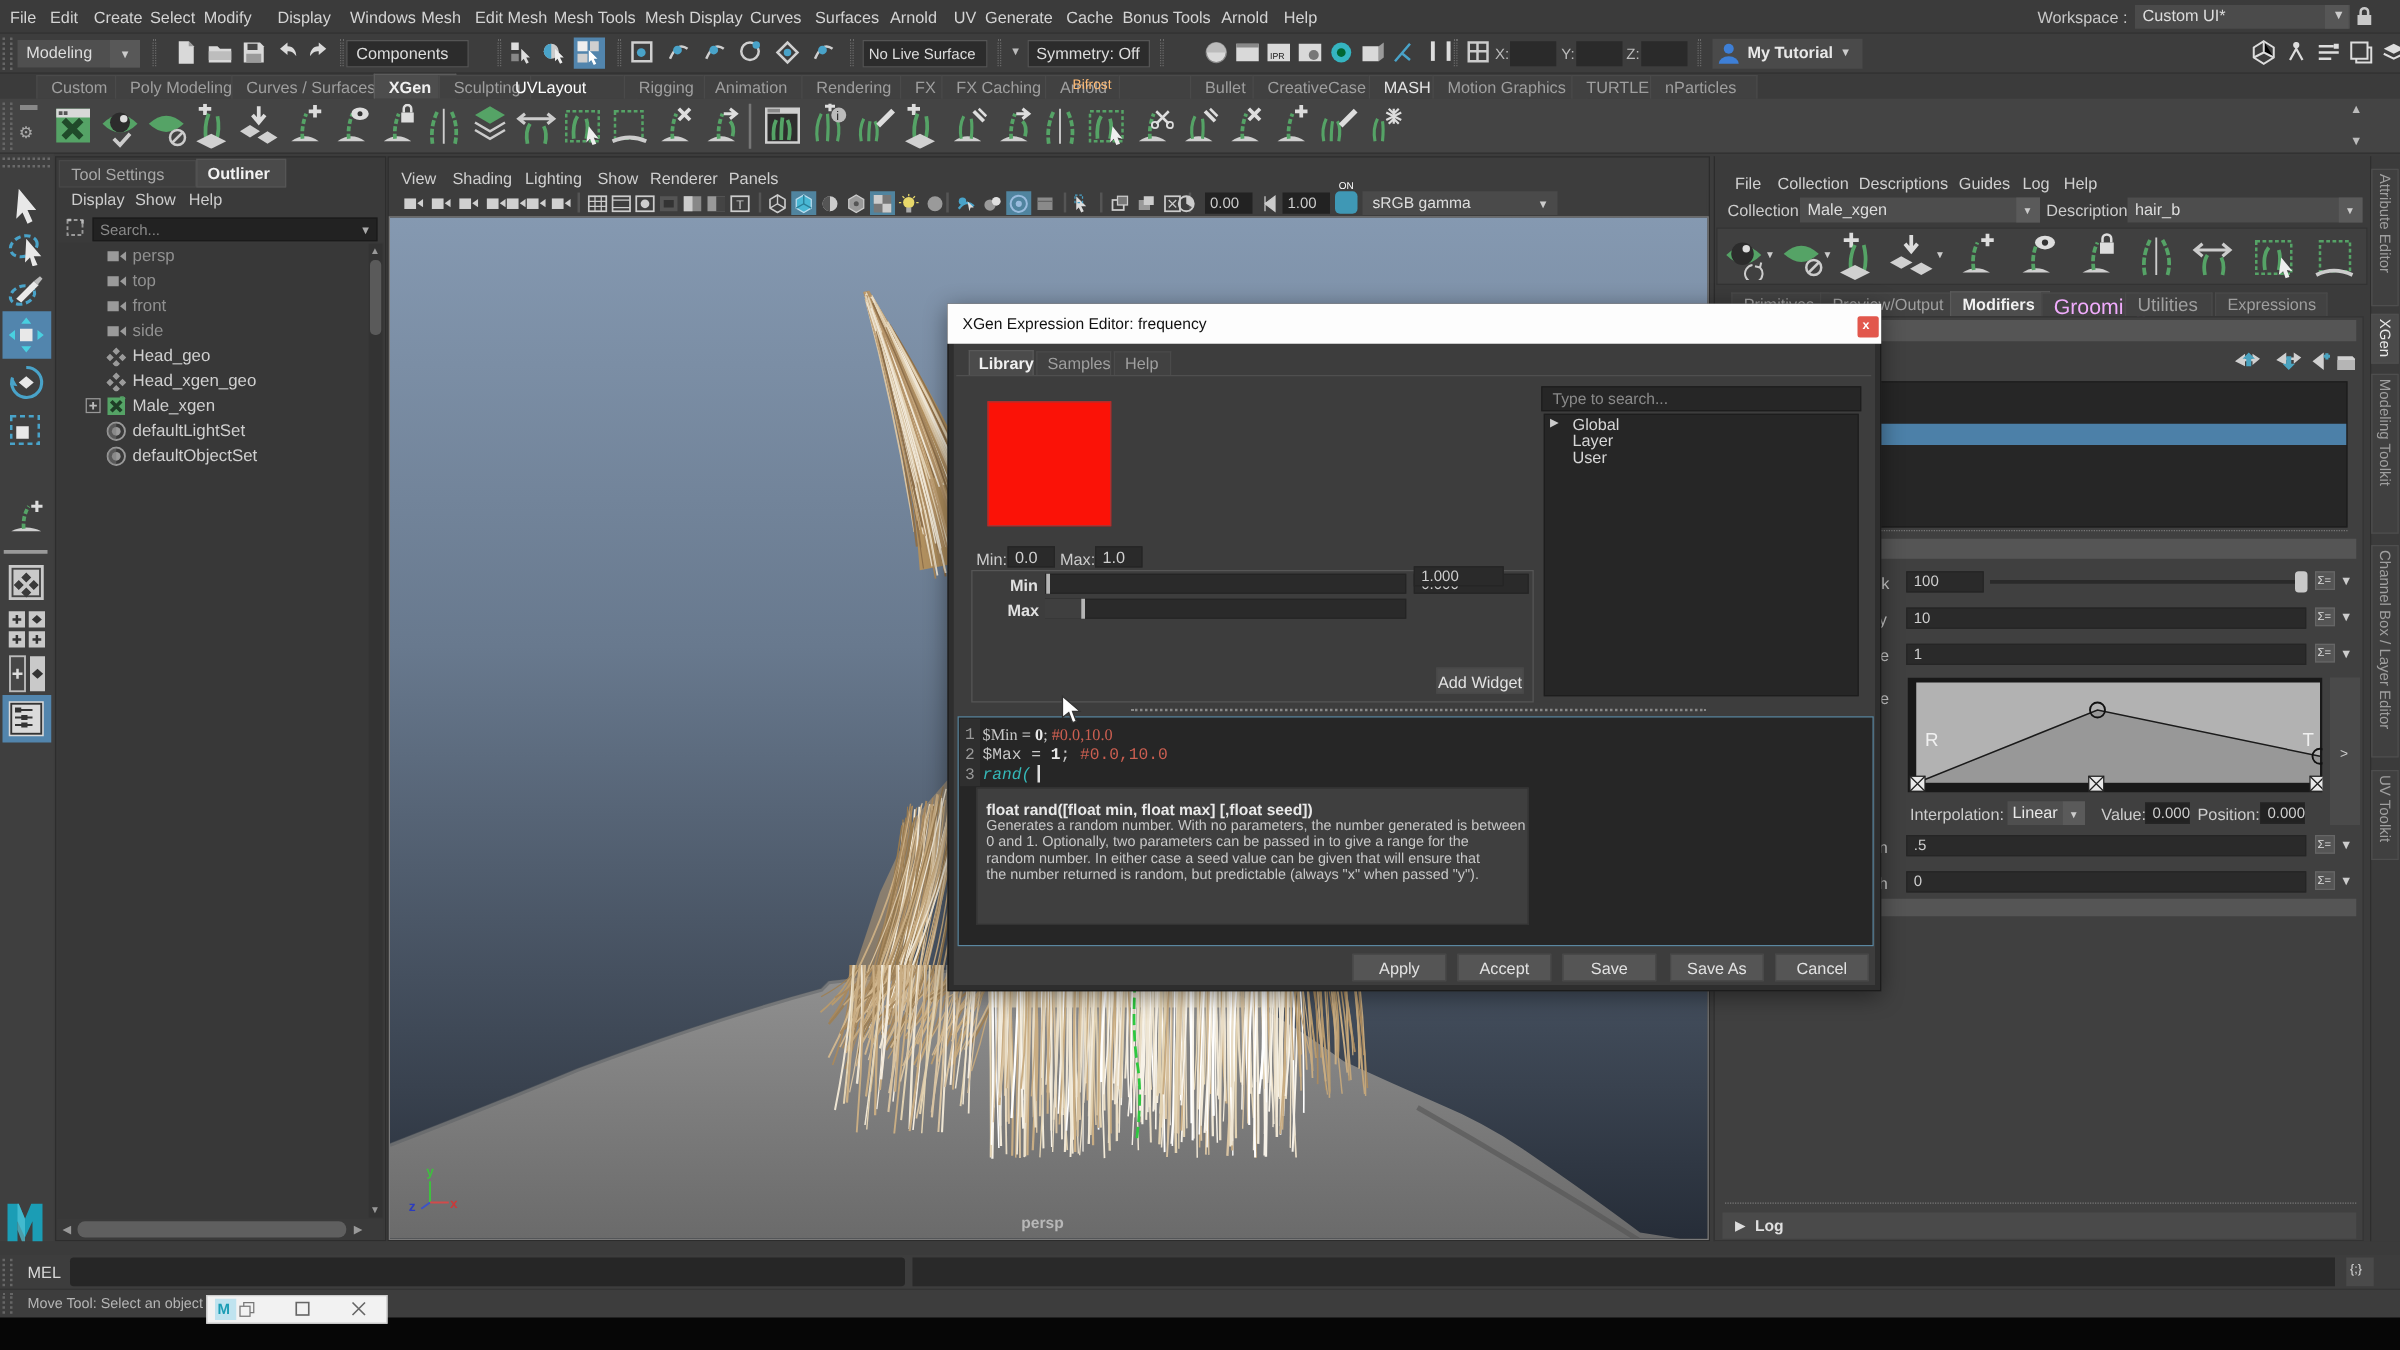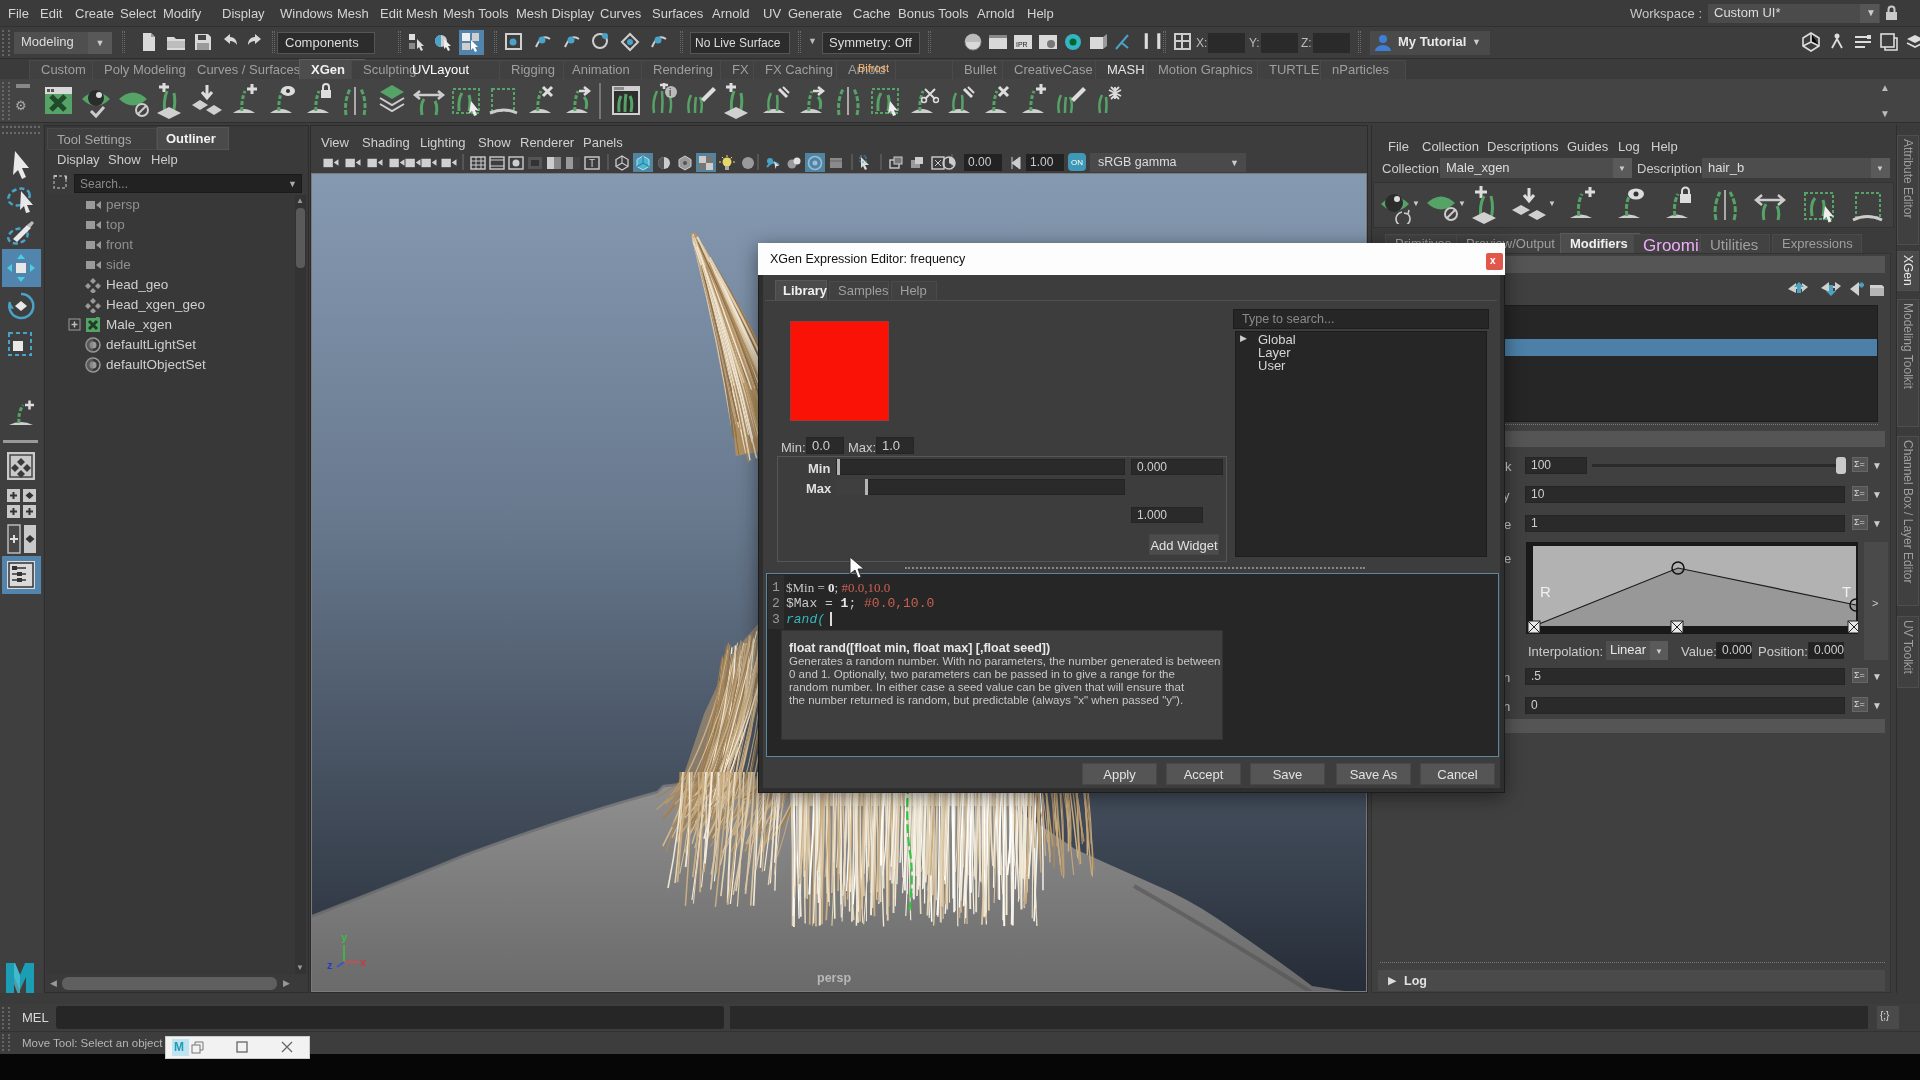--- a/index.html
+++ b/index.html
@@ -659,21 +659,21 @@
 <svg class="abs" style="left:941px;top:155px" width="16" height="16" viewBox="0 0 16 16">
     <circle cx="8" cy="8" r="6" fill="none" stroke="#ccc" stroke-width="1.5"></circle>
     <path d="M8 8 L8 2 A6 6 0 0 1 13 11 z" fill="#ccc"></path>
   </svg>
 <div class="abs" style="left:964px;top:154px;width:38px;height:17px;background:#222;color:#ccc;font-size:12px;padding:1px 4px">0.00</div>
 <svg class="abs" style="left:1008px;top:155px" width="16" height="16" viewBox="0 0 16 16">
     <path d="M4 2 v12 M4 8 l8 -6 v12 z" stroke="#ccc" fill="#ccc"></path>
   </svg>
 <div class="abs" style="left:1026px;top:154px;width:38px;height:17px;background:#222;color:#ccc;font-size:12px;padding:1px 4px">1.00</div>
 <div class="abs" style="left:1068px;top:153px;width:18px;height:18px;background:#3f98b5;border-radius:4px"></div>
-<span class="abs" style="left:1071px;top:158px;color:#fff;font-size:8px;font-weight:normal">ON</span>
+<span class="abs" style="left:1071px;top:144px;color:#fff;font-size:8px;font-weight:normal">ON</span>
 <div class="abs" style="left:1090px;top:153px;width:156px;height:19px;background:#4a4a4a;color:#ddd;font-size:12.5px;padding:2px 8px">sRGB gamma</div>
 <span class="abs" style="left:1230px;top:158px;color:#ccc;font-size:9px">▼</span>
 <div class="abs" style="left:311px;top:173px;width:1056px;height:819px;border:1px solid #7a7a7a"></div>
 <svg class="abs" style="left:312px;top:174px" width="1054" height="817" viewBox="0 0 1054 817">
 <defs>
 <linearGradient id="sky" x1="0" y1="0" x2="0" y2="1">
 <stop offset="0" stop-color="#8599b1"></stop>
         <stop offset="0.42" stop-color="#68798e"></stop>
         <stop offset="0.85" stop-color="#39424f"></stop>
         <stop offset="1" stop-color="#262d38"></stop>
@@ -1474,21 +1474,21 @@
 <div class="fld" style="left:876px;top:437px;width:38px;height:17px;font-size:13px">1.0</div>
 <div class="abs" style="left:777px;top:456px;width:450px;height:106px;border:1px solid #565656"></div>
 <span class="abs" style="left:808px;top:461px;color:#e0e0e0;font-size:13px;font-weight:bold">Min</span>
 <div class="abs" style="left:836px;top:459px;width:289px;height:16px;background:#2a2a2a;border:1px solid #242424"></div>
 <div class="abs" style="left:837px;top:459px;width:3px;height:16px;background:#b5b5b5"></div>
 <div class="fld" style="left:1131px;top:459px;width:92px;height:16px">0.000</div>
 <span class="abs" style="left:806px;top:481px;color:#e0e0e0;font-size:13px;font-weight:bold">Max</span>
 <div class="abs" style="left:836px;top:479px;width:289px;height:16px;background:#2a2a2a;border:1px solid #242424"></div>
 <div class="abs" style="left:836px;top:479px;width:29px;height:16px;background:#3f3f3f"></div>
 <div class="abs" style="left:865px;top:479px;width:3px;height:16px;background:#b5b5b5"></div>
-<div class="fld" style="left:1131px;top:507px;width:72px;height:16px">1.000</div>
+<div class="fld" style="left:1131px;top:453px;width:72px;height:16px">1.000</div>
 <div class="btn" style="left:1149px;top:534px;width:70px;height:21px;line-height:21px;background:#4c4c4c">Add Widget</div>
 <div class="abs" style="left:1233px;top:309px;width:256px;height:20px;background:#262626;border:1px solid #1d1d1d"></div>
 <span class="abs" style="left:1242px;top:312px;color:#8a8a8a;font-size:12.5px">Type to search...</span>
 <div class="abs" style="left:1235px;top:331px;width:252px;height:226px;background:#262626;border:1px solid #1d1d1d"></div>
 <span class="abs" style="left:1240px;top:333px;color:#ccc;font-size:9px">▶</span>
 <span class="abs" style="left:1258px;top:332px;color:#d6d6d6;font-size:13px">Global</span>
 <span class="abs" style="left:1258px;top:345px;color:#d6d6d6;font-size:13px">Layer</span>
 <span class="abs" style="left:1258px;top:358px;color:#d6d6d6;font-size:13px">User</span>
 <div class="abs" style="left:905px;top:567px;width:460px;height:1px;border-top:2px dotted #888"></div>
 <div class="abs" style="left:766px;top:573px;width:733px;height:184px;background:#262626;border:1px solid #5b87a0"></div>

